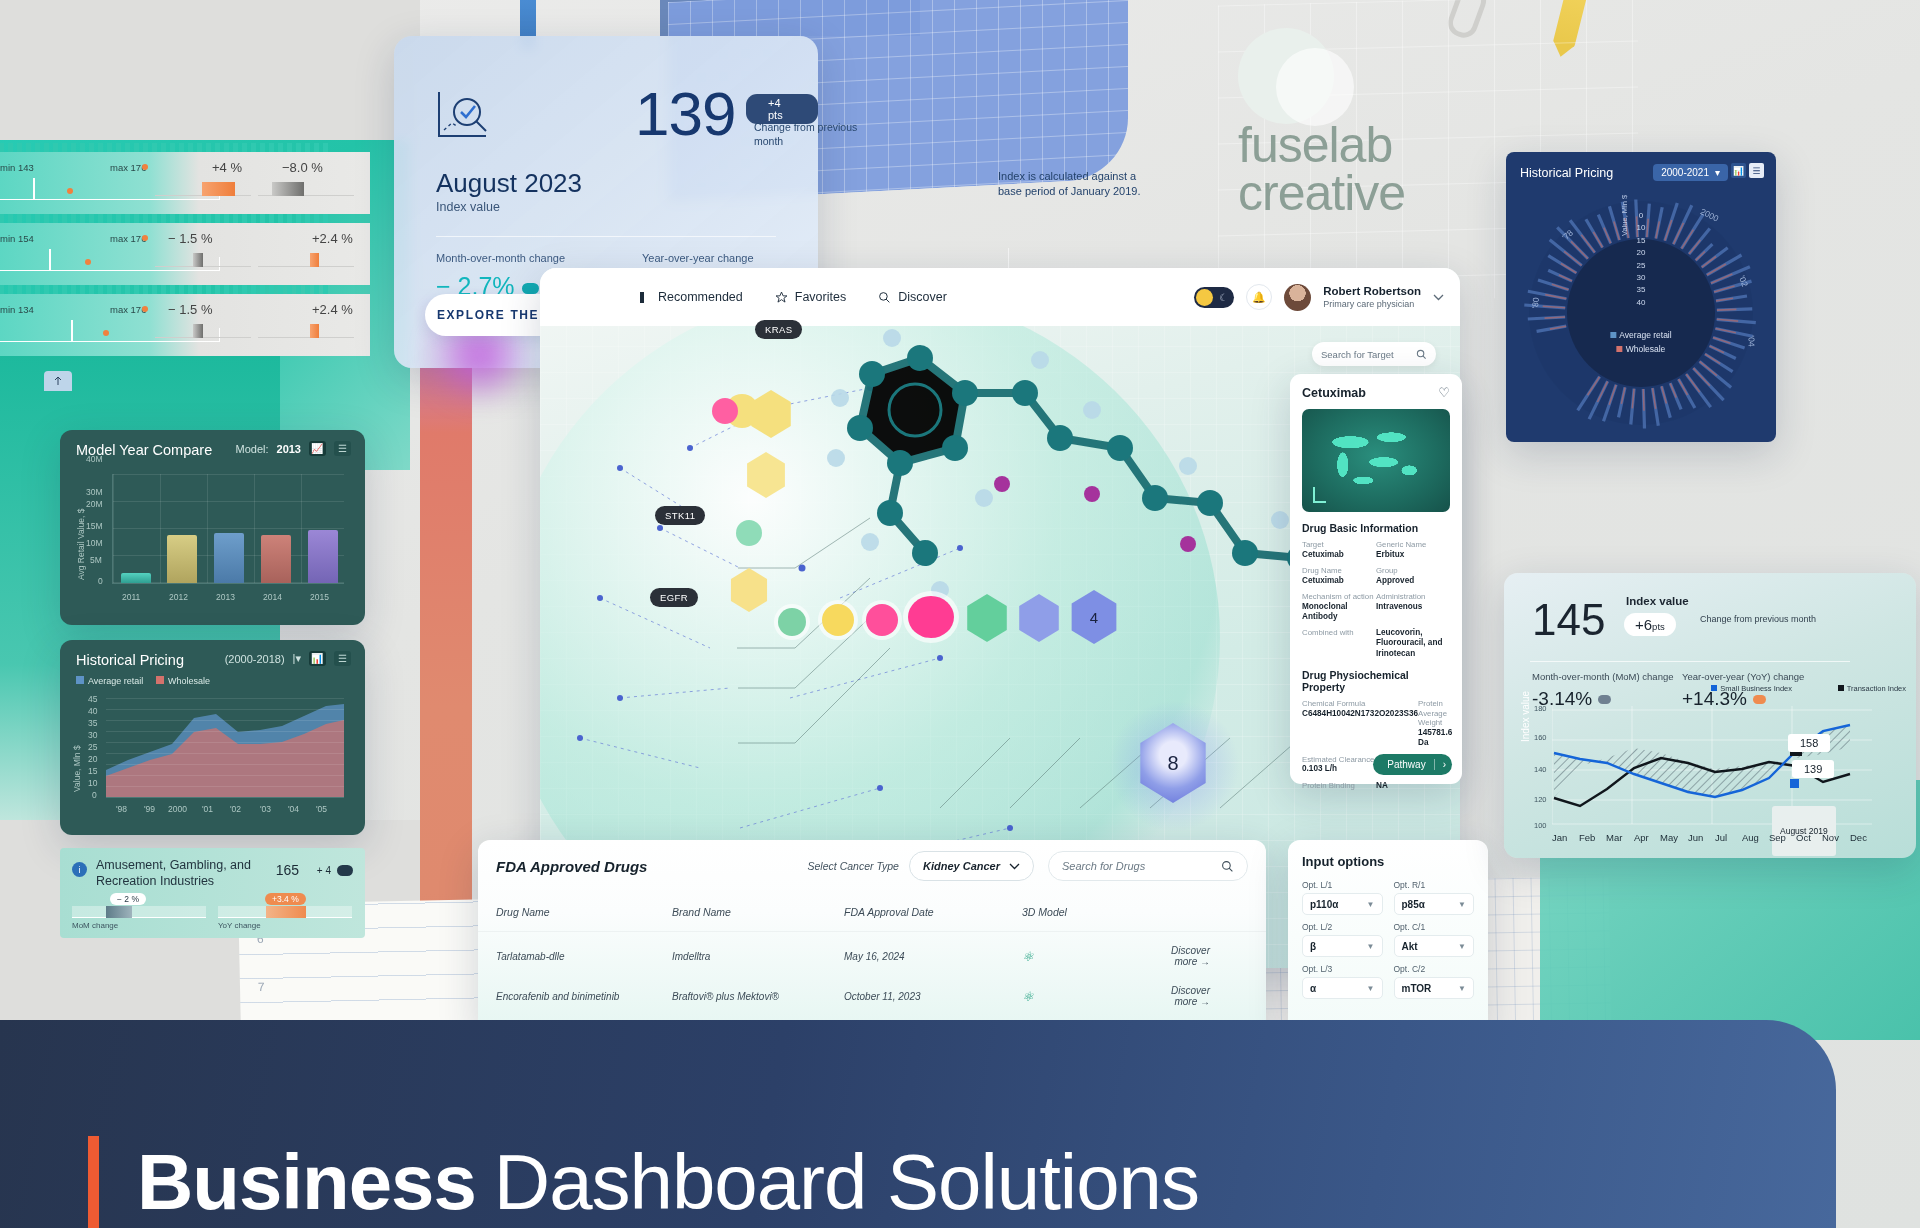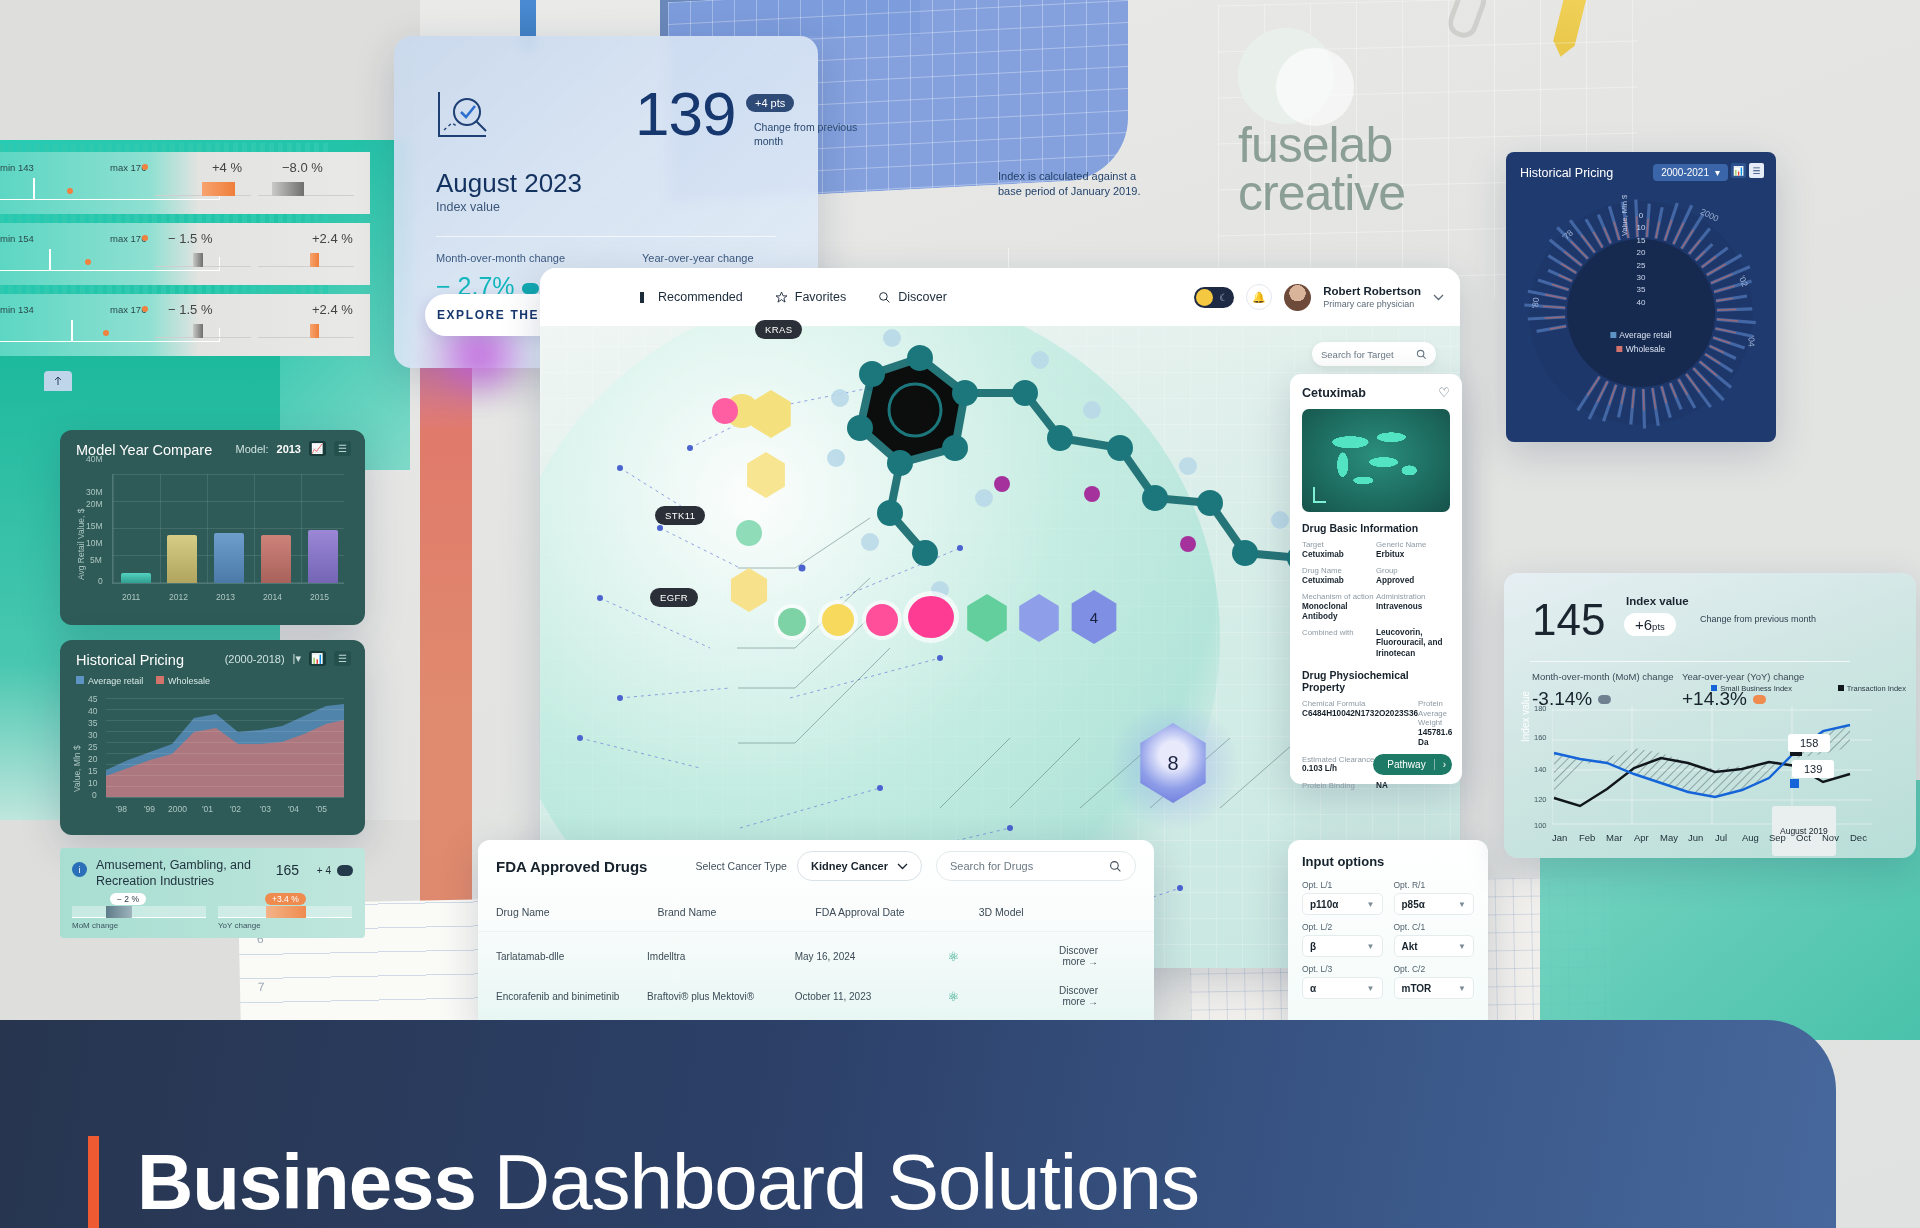--- a/index.html
+++ b/index.html
@@ -78,21 +78,21 @@
   .shadow { box-shadow: 0 12px 40px rgba(20,40,70,.18); }
 
   
   #index-card { left:394px; top:36px; width:424px; height:332px;
     background:linear-gradient(140deg, rgba(200,216,236,.95), rgba(214,227,243,.92) 45%, rgba(226,236,248,.95));
     border-radius:18px; backdrop-filter: blur(6px); }
   #index-card .icon-box { position:absolute; left:42px; top:54px; width:56px; height:52px; }
   #index-card .big-num { position:absolute; left:241px; top:42px; font-size:62px; color:#17386f;
     font-weight:400; letter-spacing:-1px; }
   #index-card .pts-badge { position:absolute; left:352px; top:58px; background:#2e4a77; color:#fff;
-    font-size:11px; padding:3px 9px; border-radius:11px; }
+    font-size:11px; padding:3px 22px; border-radius:11px; }
   #index-card .calc-note { position:absolute; left:360px; top:84px; width:120px; font-size:10.5px;
     color:#29486f; line-height:1.35; }
   #index-card .calc-note2 { position:absolute; left:604px; top:133px; width:150px; font-size:11px;
     color:#24436c; line-height:1.4; }
   #index-card .month { position:absolute; left:42px; top:132px; font-size:26px; color:#14325f; }
   #index-card .month-sub { position:absolute; left:42px; top:164px; font-size:12.5px; color:#3a5679; }
   #index-card .divider { position:absolute; left:42px; top:200px; width:340px; height:1px;
     background:rgba(255,255,255,.65); }
   #index-card .stat { position:absolute; top:216px; }
   #index-card .stat .lbl { font-size:11px; color:#3c5a80; margin-bottom:8px; }
@@ -258,23 +258,23 @@
   #cetux .sec { margin-top:10px; font-size:10.5px; color:#17222c; font-weight:700;}
   .kv { display:flex; margin-top:6px; }
   .kv > div { flex:1; }
   .kv .k { font-size:7.8px; color:#8d9aa4; line-height:1.25;}
   .kv .v { font-size:8.2px; color:#17222c; font-weight:700; line-height:1.25;}
   #pathway-btn { position:absolute; right:10px; bottom:9px; background:#1d7a66; color:#fff;
      border-radius:13px; font-size:10px; padding:5px 6px 5px 14px; display:flex; align-items:center; gap:8px;}
   #pathway-btn .sp { width:1px;height:11px;background:rgba(255,255,255,.45);}
 
   
-  #fda { left:478px; top:840px; width:676px; height:190px;
+  #fda { left:478px; top:840px; width:788px; height:190px;
      background:linear-gradient(180deg,#ffffff 0%,#fbfdfd 38%,#e6f6f2 100%);
-     border-radius:12px 12px 0 0; overflow:hidden;}
+     border-radius:12px 12px 0 0; overflow:hidden;font-style:italic;}
   #fda .hd { height:52px; display:flex; align-items:center; padding:0 18px; }
   #fda .hd .t { font-size:15px; color:#16222c; font-weight:700; }
   #fda .hd .sel-lbl { margin-left:auto; font-size:10.5px; color:#42525e; margin-right:10px;}
   .select-pill { border:1px solid #d9e2e6; background:#fff; border-radius:17px; height:30px;
      display:flex; align-items:center; gap:9px; padding:0 13px; font-size:11px; color:#17222c; font-weight:600;}
   .search-pill { margin-left:14px; border:1px solid #e2e9ec; background:#fff; border-radius:17px; height:30px;
      width:200px; display:flex; align-items:center; padding:0 13px; font-size:11px; color:#6c7a85;}
   #fda .cols { display:flex; padding:0 18px; height:40px; align-items:center; font-size:10.5px;
      color:#3c4b57; border-bottom:1px solid #edf2f2;}
   #fda .row { display:flex; padding:0 18px; height:32px; align-items:center; font-size:10px; color:#3c4b57;}

